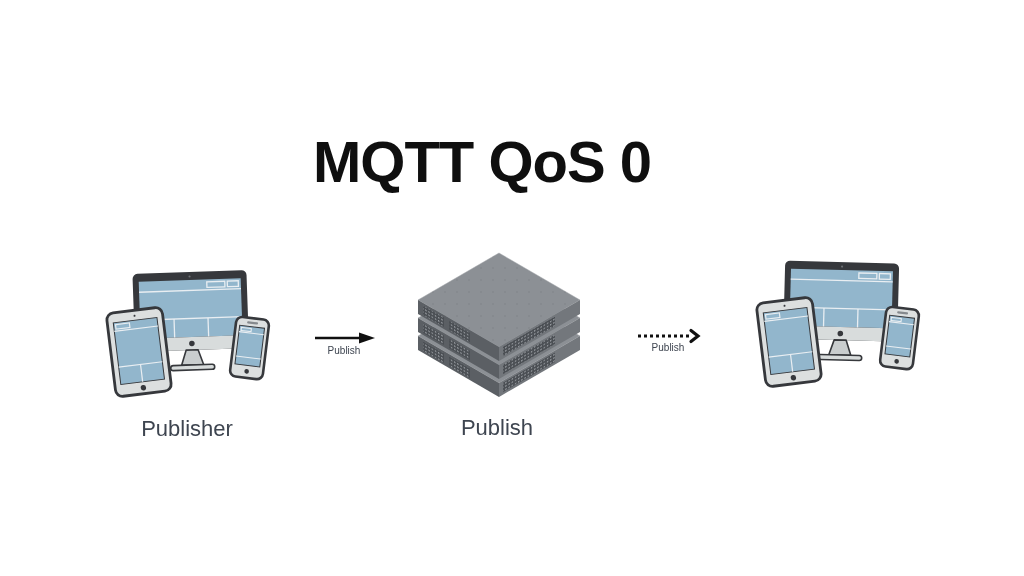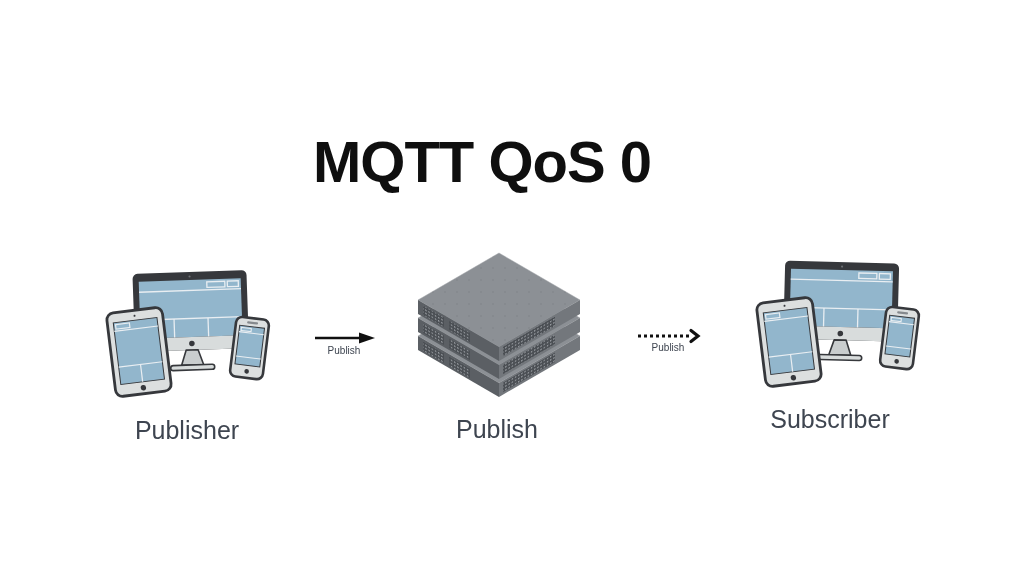--- a/index.html
+++ b/index.html
@@ -10,21 +10,21 @@
   svg{overflow:visible;display:block;}
   .abs{position:absolute;}
   .title{
     position:absolute;left:482px;top:128px;transform:translateX(-50%);
     margin:0;font-size:58px;font-weight:bold;letter-spacing:-1px;
     color:#0f0f0f;white-space:nowrap;
     font-family:"Liberation Sans",sans-serif;
   }
   .node-label{
     position:absolute;transform:translateX(-50%);
-    font-size:25px;color:#3e4550;white-space:nowrap;
+    font-size:22px;color:#3e4550;white-space:nowrap;
   }
   .publish-label{
     position:absolute;transform:translateX(-50%);
     font-size:10px;color:#3e4550;white-space:nowrap;
   }
   .lbl-publisher{left:187px;top:416px;}
   .lbl-broker{left:497px;top:415px;}
   .lbl-subscriber{left:830px;top:405px;}
   .lbl-publish-1{left:344px;top:345px;}
   .lbl-publish-2{left:668px;top:342px;}
@@ -197,15 +197,14 @@
       </g>
       <circle cx="143.5" cy="103.5" r="2.3" fill="#36383c"></circle>
     </g>
   </svg>
 
   <div class="publish-label lbl-publish-1">Publish</div>
   <div class="publish-label lbl-publish-2">Publish</div>
 
   <div class="node-label lbl-publisher">Publisher</div>
   <div class="node-label lbl-broker">Publish</div>
-  <div class="node-label lbl-subscriber">Subscriber</div>
 
 </div>
 
 </body></html>

